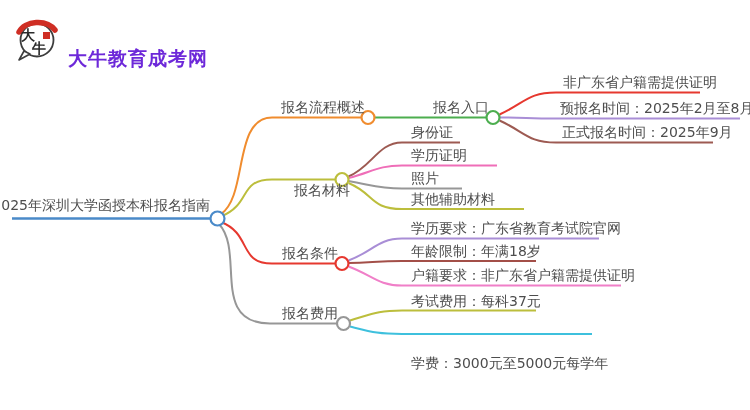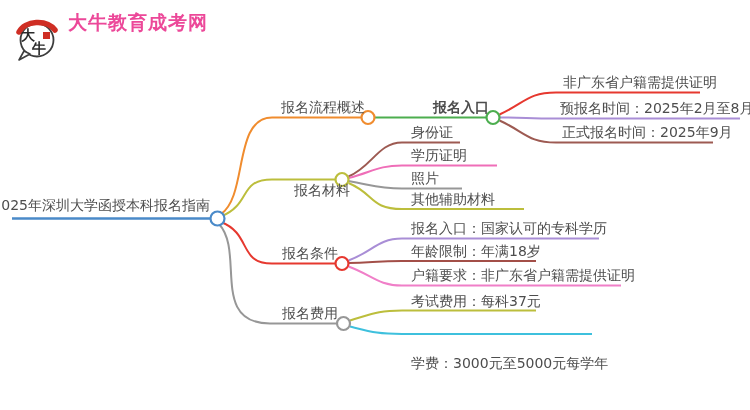--- a/index.html
+++ b/index.html
@@ -5,21 +5,21 @@
   html,body{margin:0;padding:0;}
   body{
     width:750px;height:410px;position:relative;background:#ffffff;
     font-family:"DejaVu Sans","Liberation Sans",sans-serif;
     overflow:hidden;
   }
   
   .logo{position:absolute;left:12px;top:10px;display:flex;align-items:flex-start;}
   .logo-icon{width:50px;height:56px;position:relative;flex:0 0 auto;}
   .logo-text{margin-left:6px;}
-  .logo-title{color:#ec4899;font-weight:bold;font-size:19px;line-height:24px;letter-spacing:1px;white-space:nowrap;}
+  .logo-title{color:#6d28d9;font-weight:bold;font-size:19px;line-height:24px;letter-spacing:1px;white-space:nowrap;margin-top:36px;}
   .logo-sub{color:#1f7b36;font-weight:bold;font-size:13px;line-height:17px;letter-spacing:.5px;border-top:1px solid #1f7b36;margin-top:2px;white-space:nowrap;}
   
   .mindmap-svg{position:absolute;left:0;top:0;}
   .label{
     position:absolute;font-size:14px;color:#4d4d4d;line-height:17px;white-space:nowrap;
   }
   .r{text-align:right;}
 </style>
 </head>
 <body>
@@ -71,31 +71,31 @@
   <circle cx="368" cy="117.5" r="6.5" fill="#ffffff" stroke-width="2.2" stroke="#f08c2e"></circle>
   <circle cx="493" cy="117.5" r="6.5" fill="#ffffff" stroke-width="2.2" stroke="#4cae4f"></circle>
   <circle cx="342" cy="179.5" r="6.5" fill="#ffffff" stroke-width="2.2" stroke="#bcbe3c"></circle>
   <circle cx="342" cy="263.5" r="6.5" fill="#ffffff" stroke-width="2.2" stroke="#e6382f"></circle>
   <circle cx="343.5" cy="323.5" r="6.5" fill="#ffffff" stroke-width="2.2" stroke="#979797"></circle>
 </svg>
 
 <div class="label r" style="right:540px;top:197px;">2025年深圳大学函授本科报名指南</div>
 
 <div class="label r" style="right:385px;top:99px;">报名流程概述</div>
-<div class="label r" style="right:261px;top:99px;font-weight:bold;">报名入口</div>
+<div class="label r" style="right:261px;top:99px;">报名入口</div>
 <div class="label" style="left:563px;top:74px;">非广东省户籍需提供证明</div>
 <div class="label" style="left:560px;top:100px;">预报名时间：2025年2月至8月</div>
 <div class="label" style="left:562px;top:124px;">正式报名时间：2025年9月</div>
 
 <div class="label r" style="right:400px;top:161px;margin-top:21px;">报名材料</div>
 <div class="label" style="left:411px;top:124px;">身份证</div>
 <div class="label" style="left:411px;top:147px;">学历证明</div>
 <div class="label" style="left:411px;top:170px;">照片</div>
 <div class="label" style="left:411px;top:191px;">其他辅助材料</div>
 
 <div class="label r" style="right:412px;top:245px;margin-left:28px;">报名条件</div>
-<div class="label" style="left:411px;top:220px;">报名入口：国家认可的专科学历</div>
+<div class="label" style="left:411px;top:220px;">学历要求：广东省教育考试院官网</div>
 <div class="label" style="left:411px;top:243px;">年龄限制：年满18岁</div>
 <div class="label" style="left:411px;top:267px;">户籍要求：非广东省户籍需提供证明</div>
 
 <div class="label r" style="right:412px;top:305px;">报名费用</div>
 <div class="label" style="left:411px;top:293px;">考试费用：每科37元</div>
 <div class="label" style="left:411px;top:323px;margin-top:32px;">学费：3000元至5000元每学年</div>
 
 </body></html>

